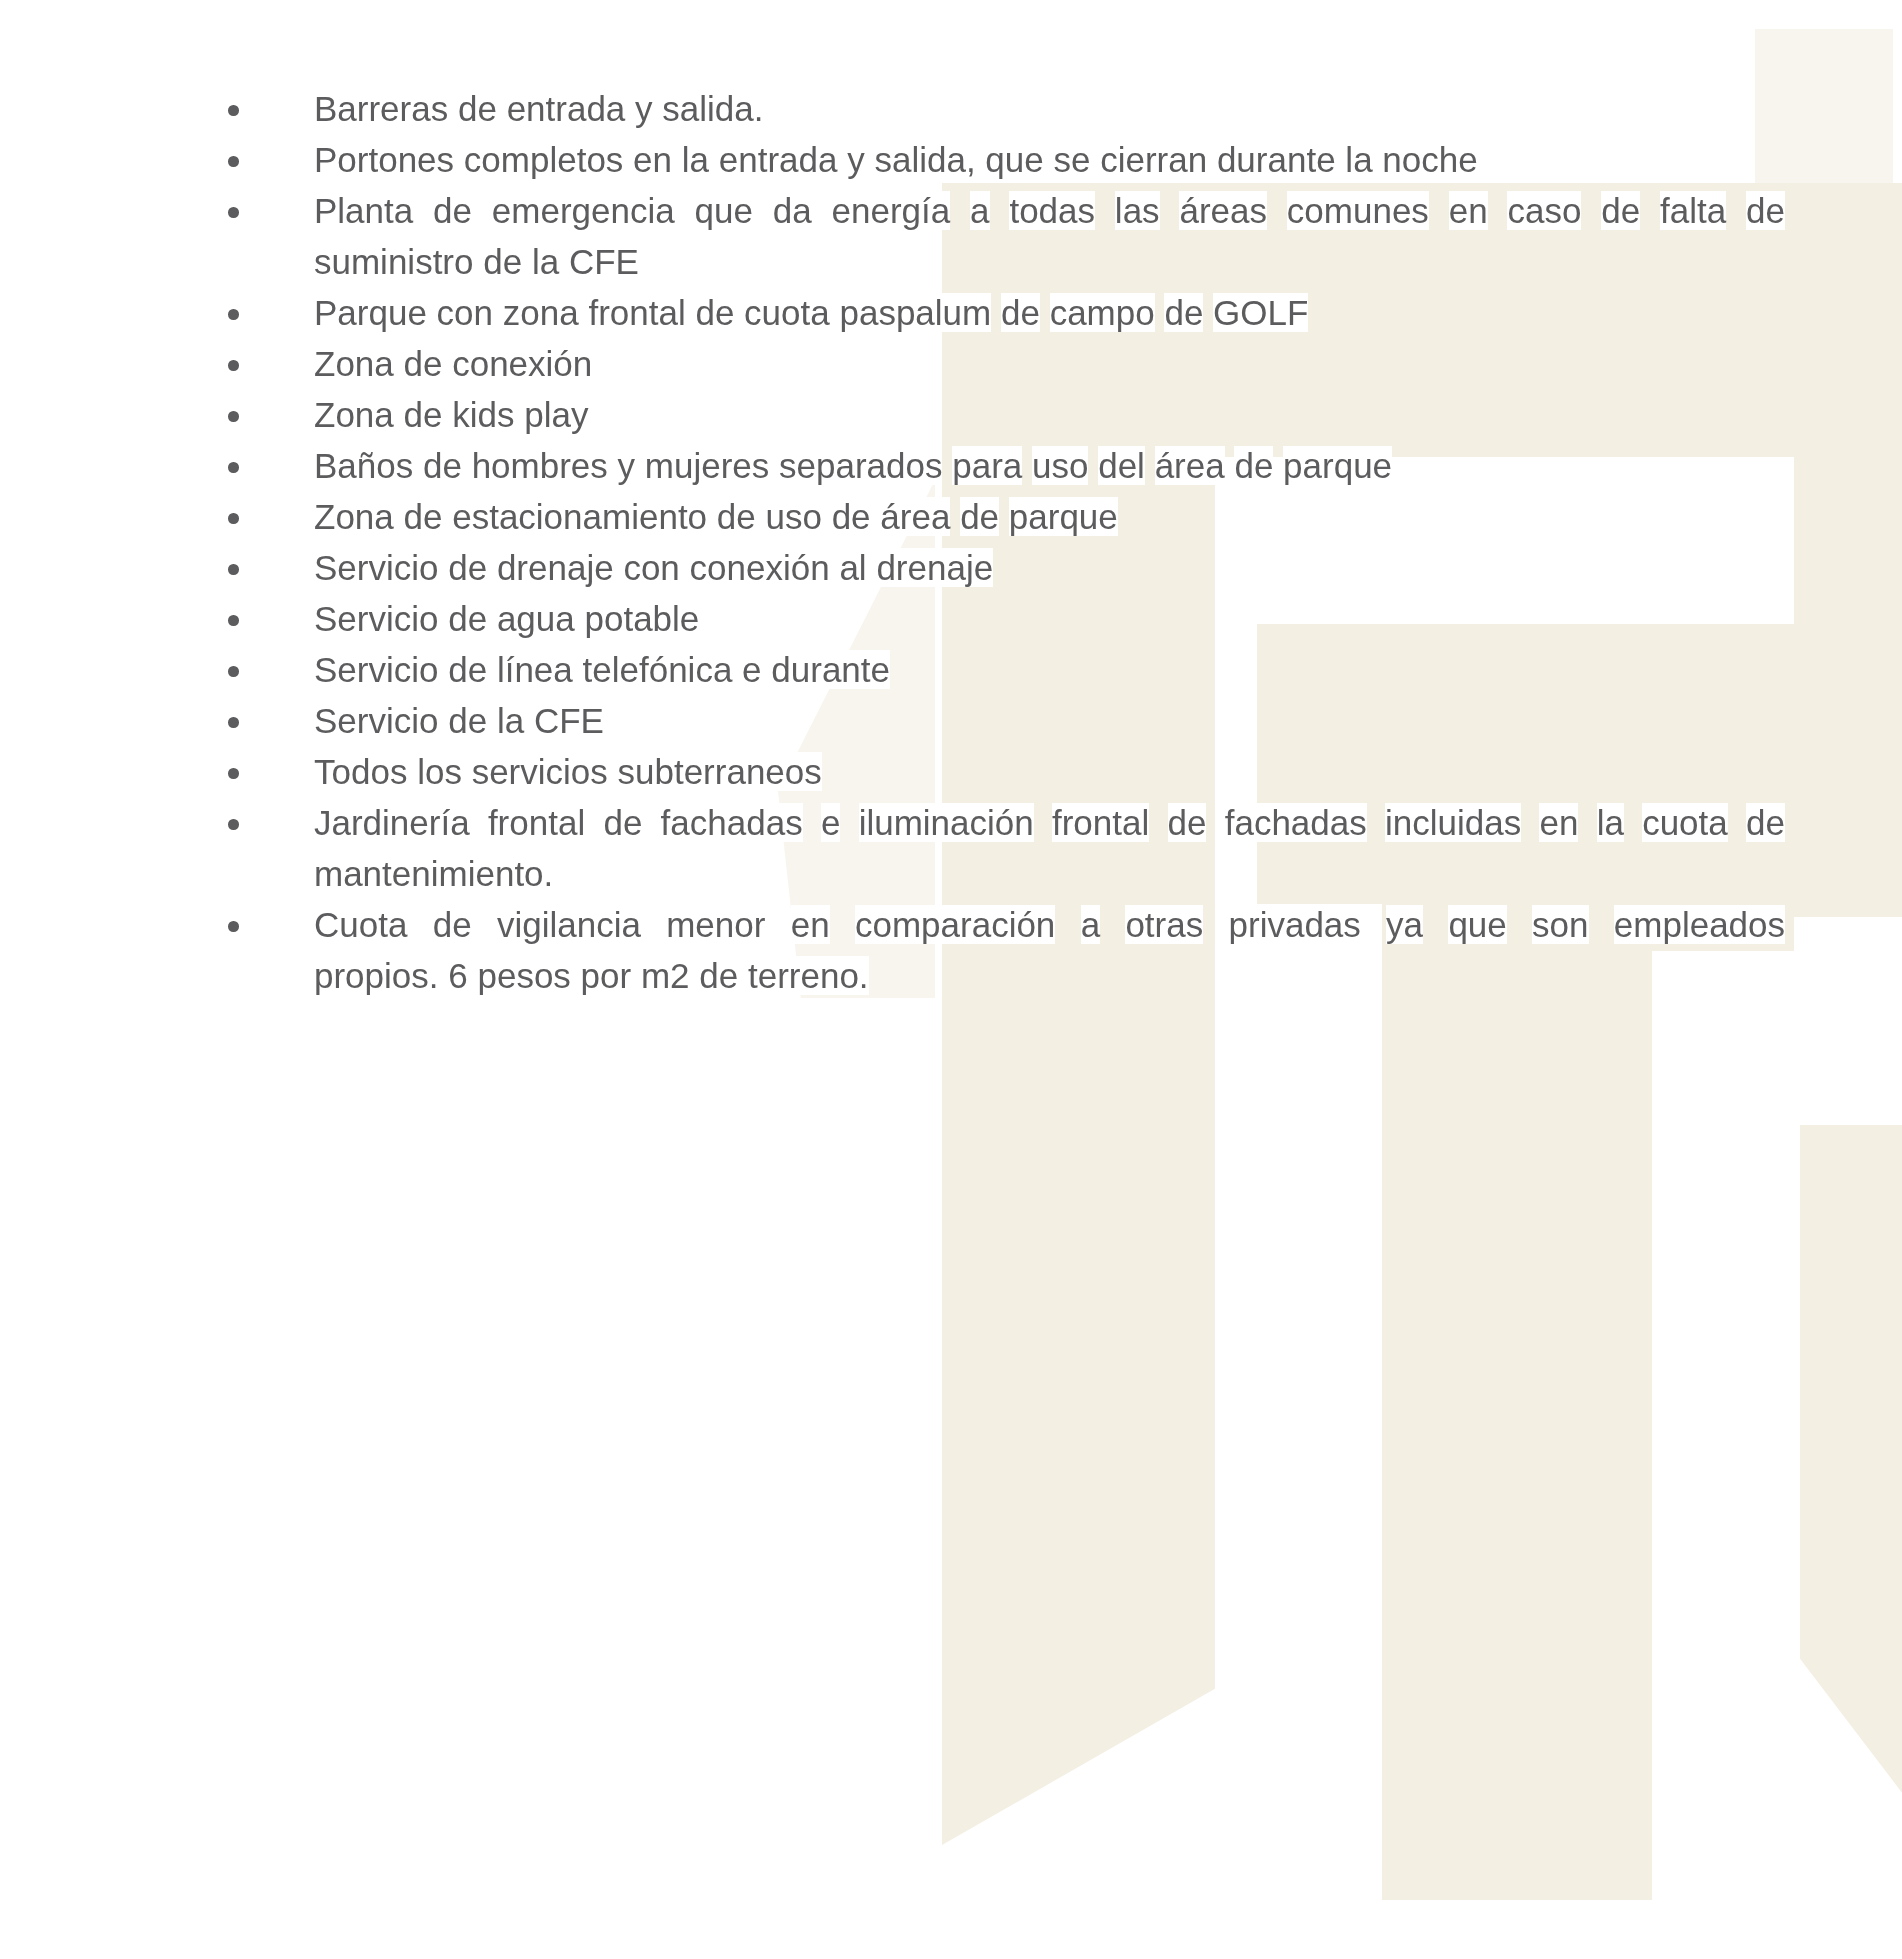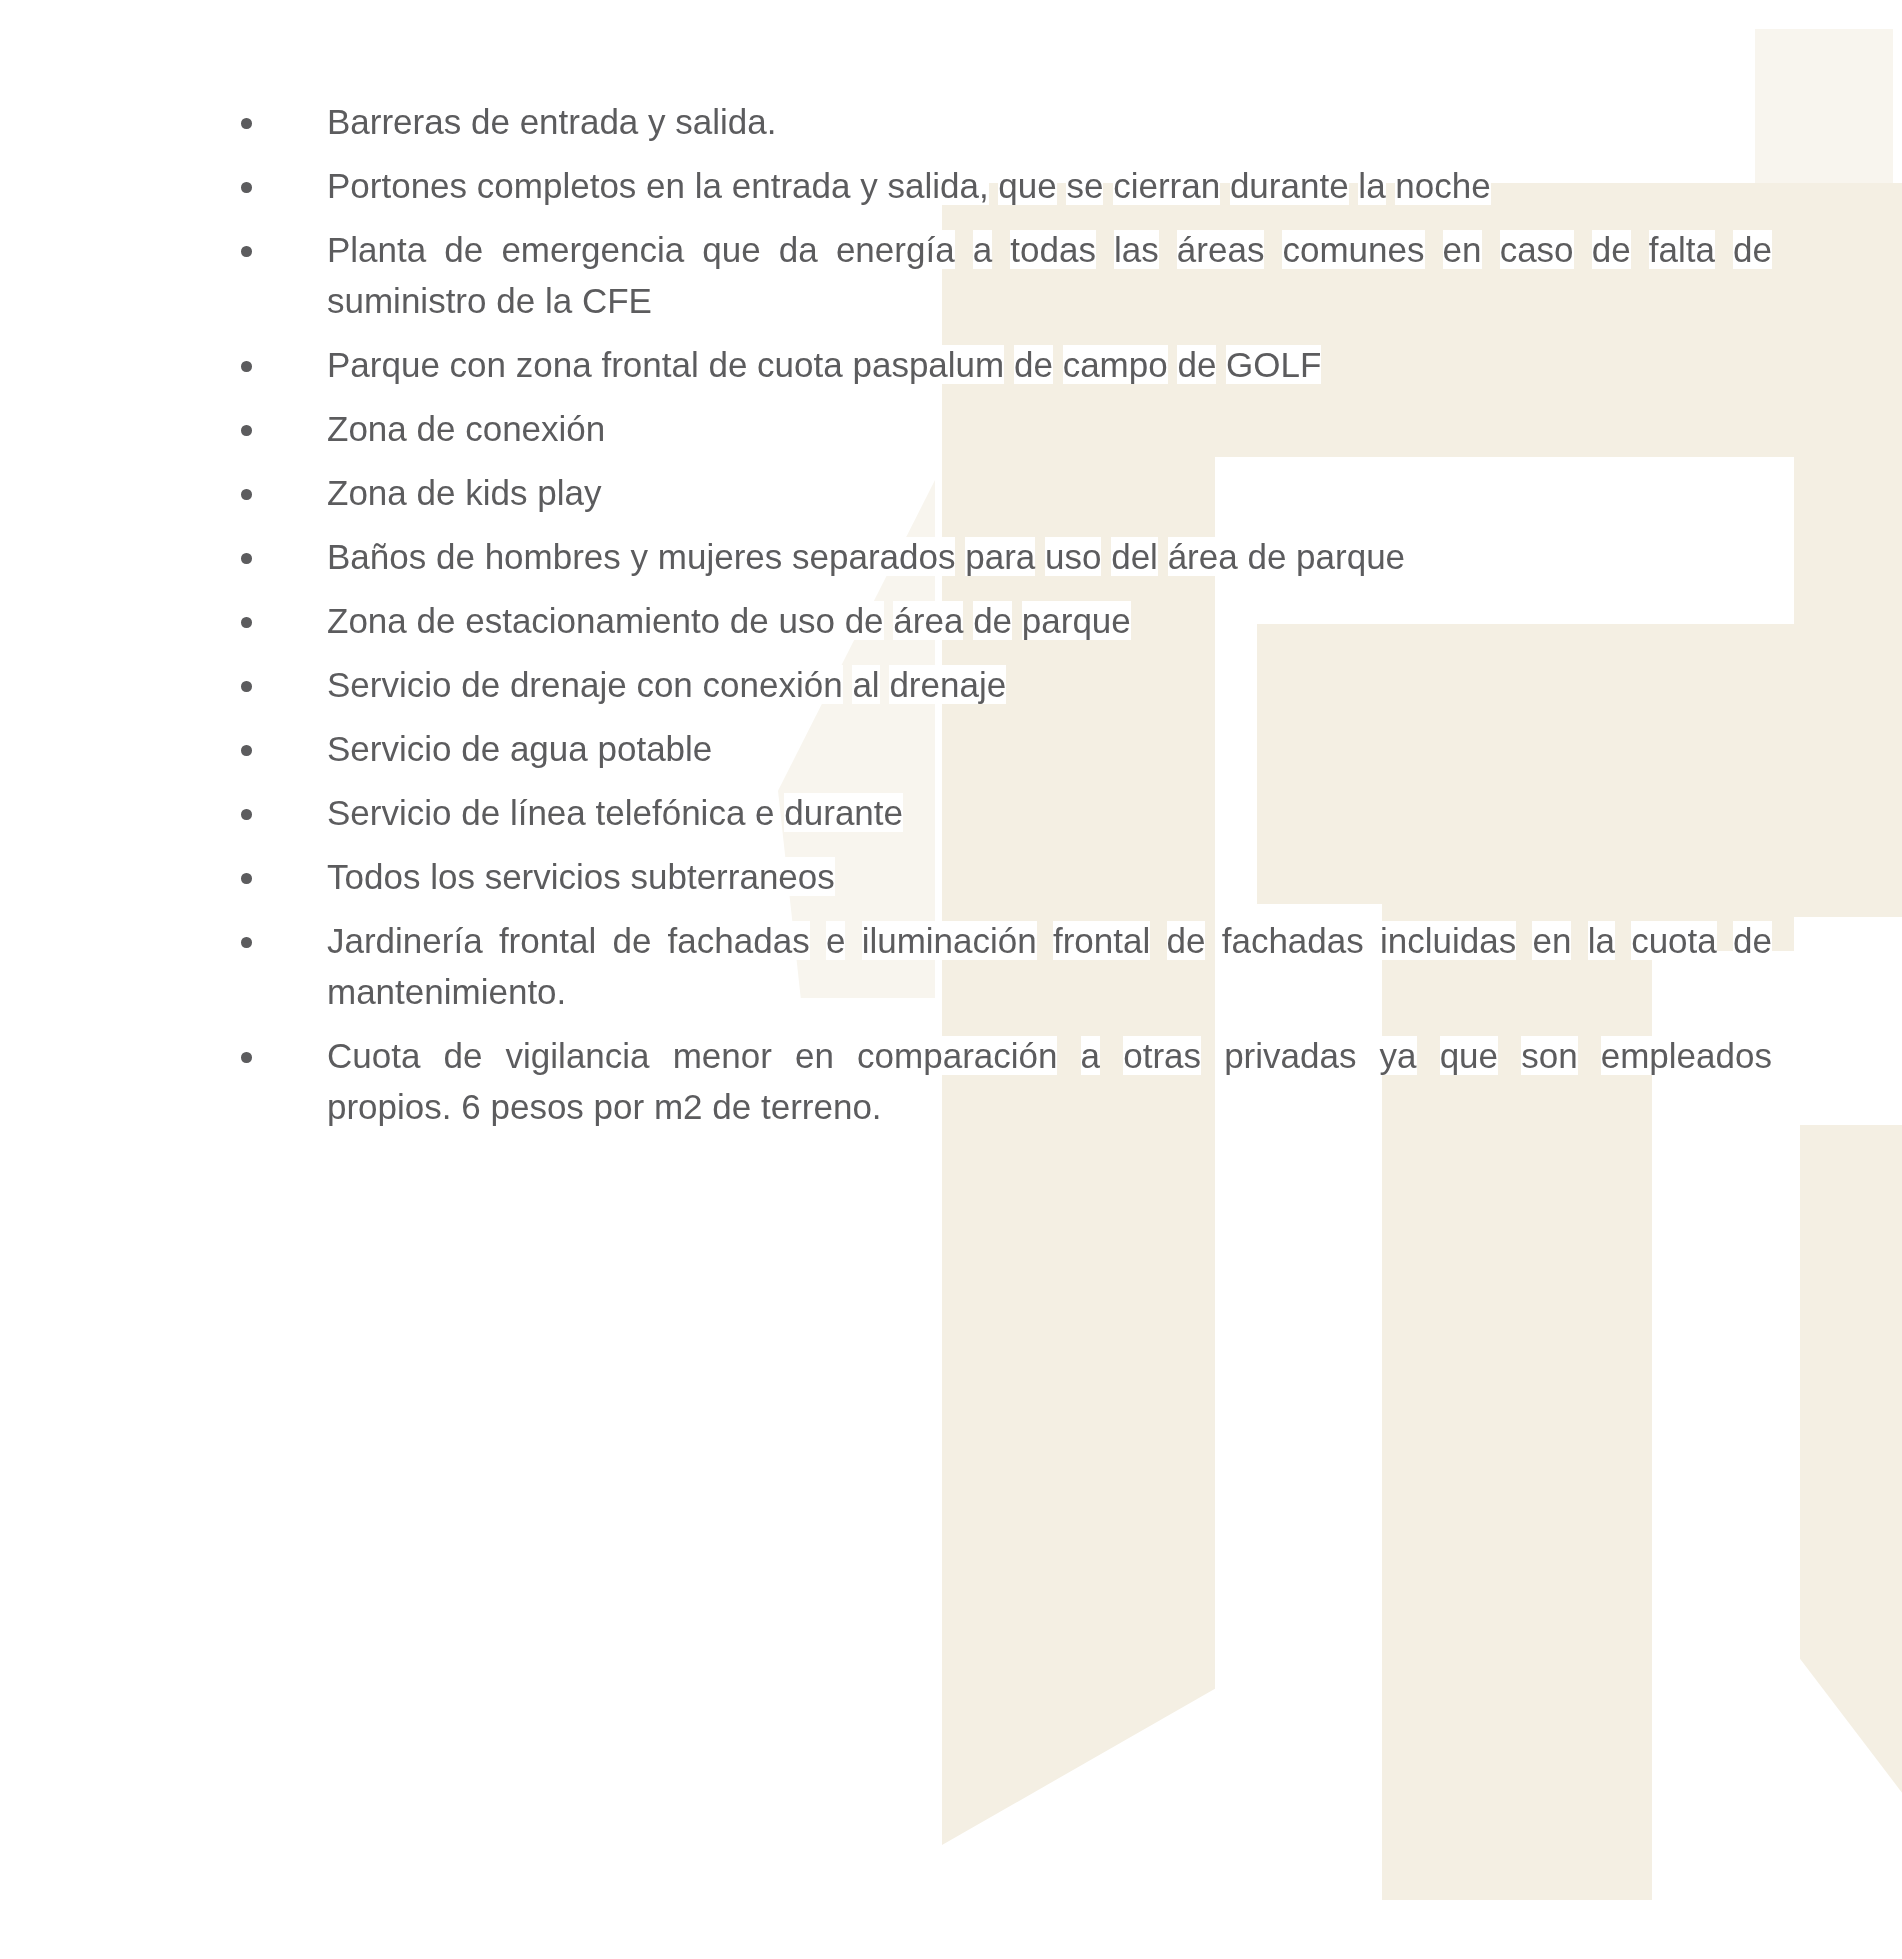--- a/index.html
+++ b/index.html
@@ -28,21 +28,21 @@
   .wm-stripe{left:1755px; top:28.5px;   width:138px;  height:154px;
              background:var(--wm-faint,#f8f5ee)}
 
   
   .list{
     position:absolute;left:314px;top:83px;width:1471px;
     margin:0;padding:0;list-style:none;
     font-size:35px;line-height:51px;
     color:var(--text,#5c5c5e);
   }
-  .item{position:relative;margin:13px;padding:0}
+  .item{position:relative;margin:0;padding:0}
   .dot{
     position:absolute;left:-86px;top:22px;
     width:10.5px;height:10.5px;border-radius:50%;
     background:var(--text,#5c5c5e);
   }
   .line{text-align:left}
   .line.justify{text-align:justify;text-align-last:justify}
   
   .w{background:#ffffff}
 </style>
@@ -104,20 +104,24 @@
       <li class="item">
         <span class="dot"></span>
         <div class="line"><span class="w">Servicio</span> <span class="w">de</span> <span class="w">agua</span> <span class="w">potable</span></div>
       </li>
       <li class="item">
         <span class="dot"></span>
         <div class="line"><span class="w">Servicio</span> <span class="w">de</span> <span class="w">línea</span> <span class="w">telefónica</span> <span class="w">e</span> <span class="w">durante</span></div>
       </li>
       <li class="item">
         <span class="dot"></span>
+        <div class="line"><span class="w">Servicio</span> <span class="w">de</span> <span class="w">la</span> <span class="w">CFE</span></div>
+      </li>
+      <li class="item">
+        <span class="dot"></span>
         <div class="line"><span class="w">Todos</span> <span class="w">los</span> <span class="w">servicios</span> <span class="w">subterraneos</span></div>
       </li>
       <li class="item">
         <span class="dot"></span>
         <div class="line justify"><span class="w">Jardinería</span> <span class="w">frontal</span> <span class="w">de</span> <span class="w">fachadas</span> <span class="w">e</span> <span class="w">iluminación</span> <span class="w">frontal</span> <span class="w">de</span> <span class="w">fachadas</span> <span class="w">incluidas</span> <span class="w">en</span> <span class="w">la</span> <span class="w">cuota</span> <span class="w">de</span></div>
         <div class="line"><span class="w">mantenimiento.</span></div>
       </li>
       <li class="item">
         <span class="dot"></span>
         <div class="line justify"><span class="w">Cuota</span> <span class="w">de</span> <span class="w">vigilancia</span> <span class="w">menor</span> <span class="w">en</span> <span class="w">comparación</span> <span class="w">a</span> <span class="w">otras</span> <span class="w">privadas</span> <span class="w">ya</span> <span class="w">que</span> <span class="w">son</span> <span class="w">empleados</span></div>

